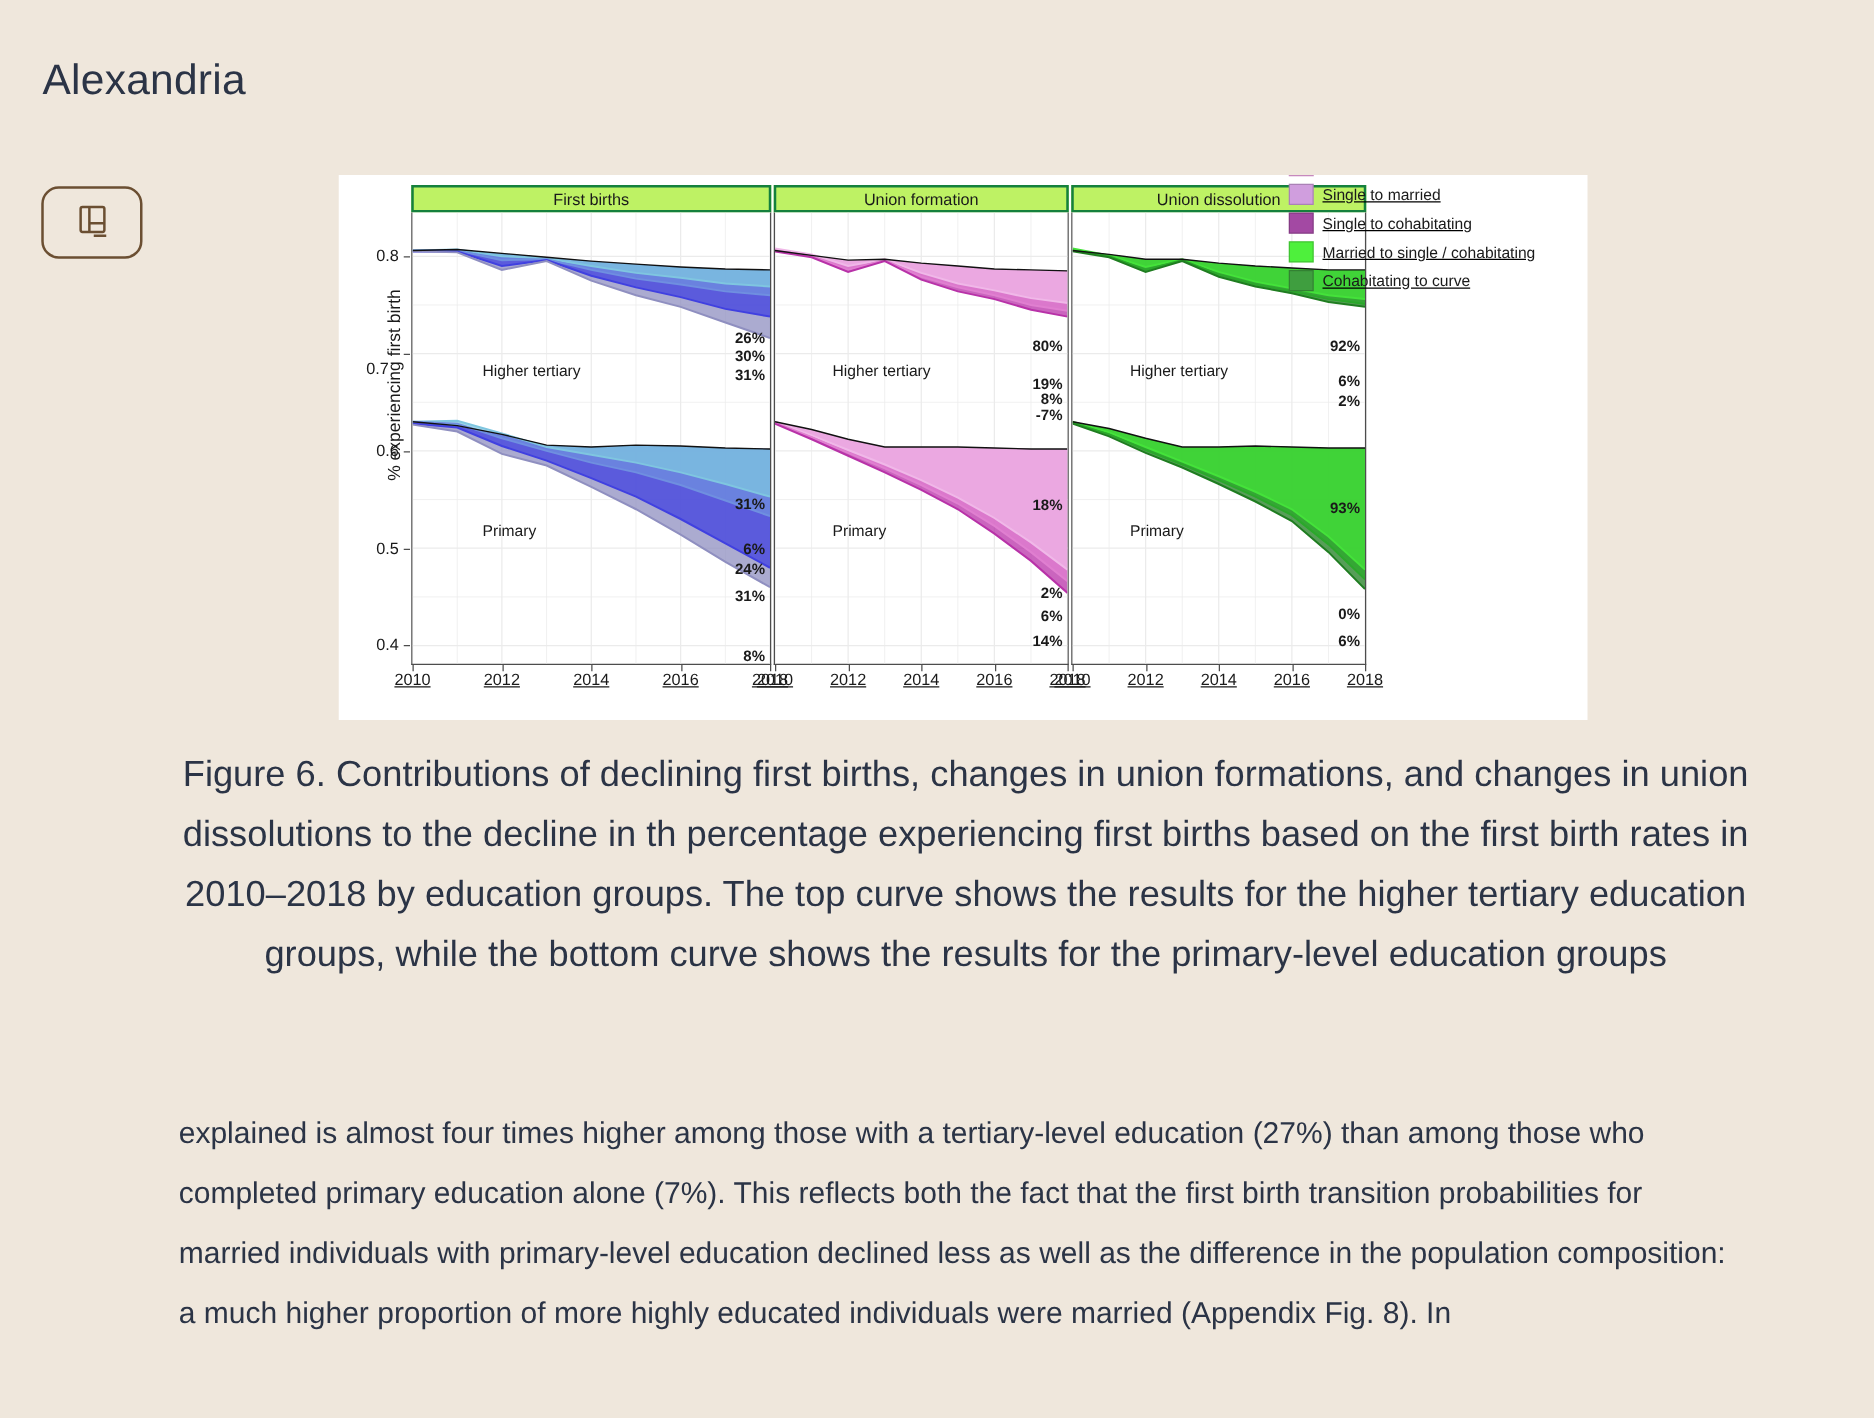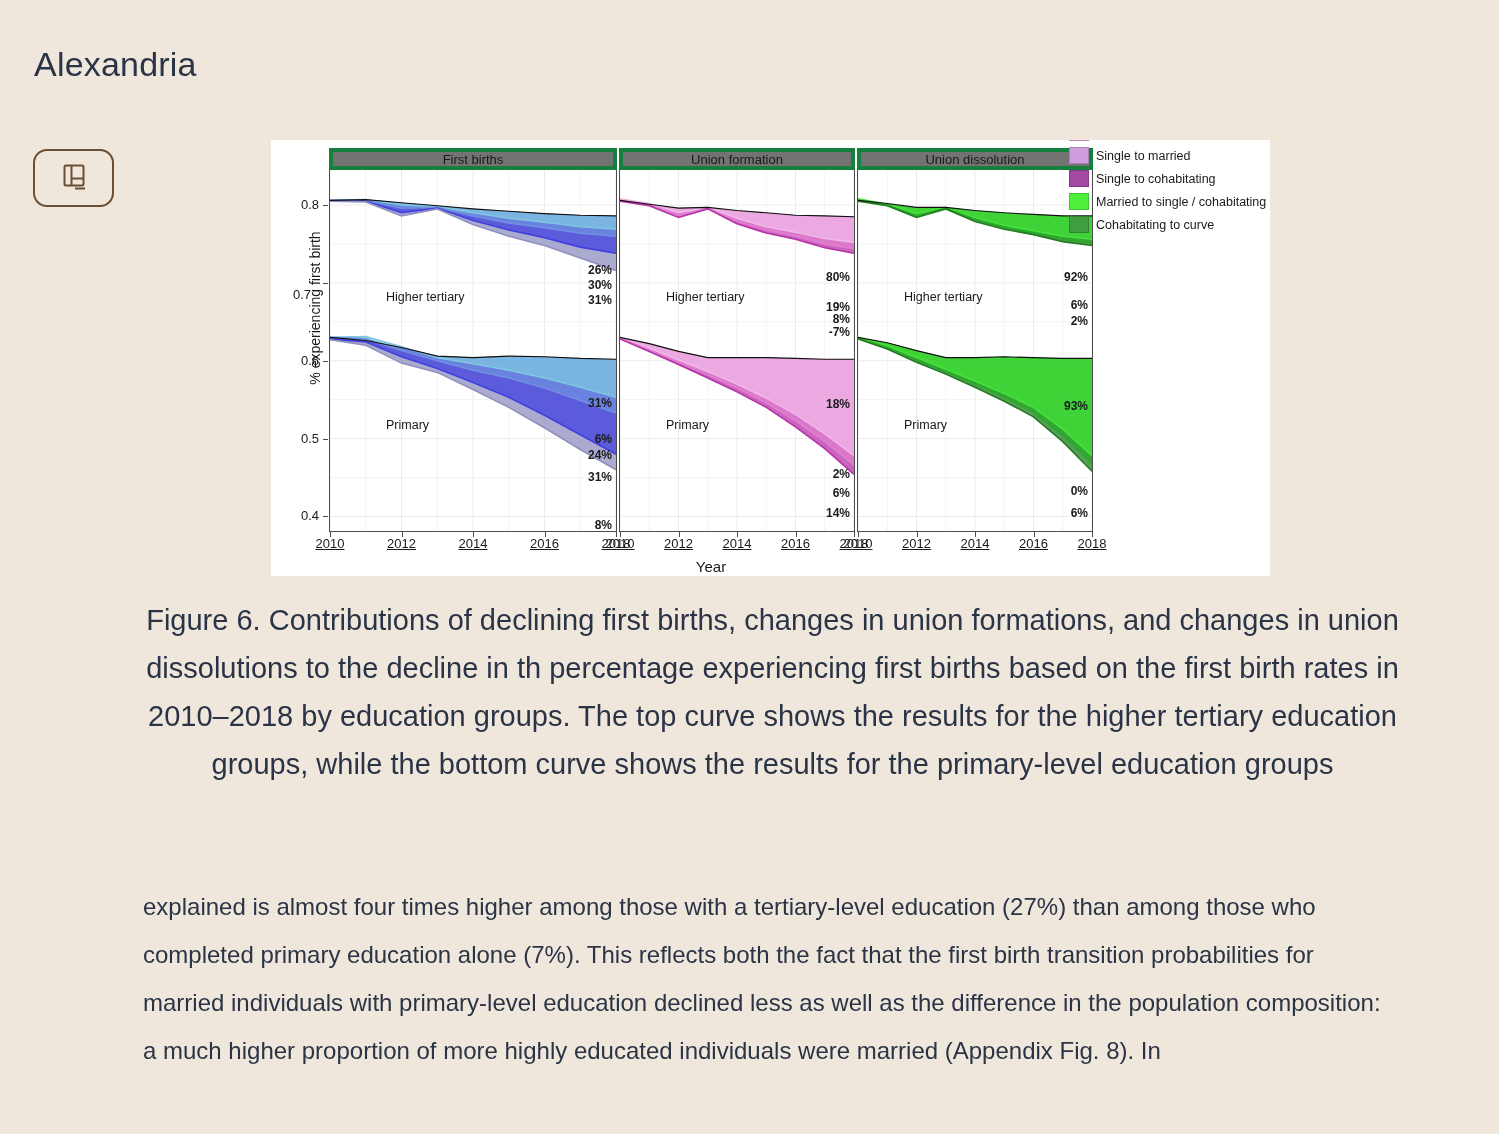--- a/index.html
+++ b/index.html
@@ -131,22 +131,22 @@
     text-align: center;
   }
 
   .facet {
     position: absolute;
     top: 8px;
     height: 384px;
   }
   .facet-strip {
     height: 22px;
-    background: #737373;
-    border: 4px solid #15803d;
+    background: #bef264;
+    border: 2px solid #15803d;
     display: flex; align-items: center; justify-content: center;
     font-size: 13px;
     color: #1a1a1a;
   }
   .facet-panel {
     position: relative;
     height: 362px;
     background: #ffffff;
     border: 1px solid #4d4d4d;
     border-top: none;
@@ -164,22 +164,23 @@
     position: absolute;
     font-size: 12px;
     color: #1a1a1a;
     font-weight: 600;
     white-space: nowrap;
   }
 
   
   .legend {
     position: absolute;
-    left: 798px; top: -8px;
+    left: 760px; top: -8px;
     width: 200px;
+    text-decoration: underline;
   }
   .legend-item {
     display: flex;
     align-items: center;
     height: 23px;
     gap: 7px;
   }
   .legend-swatch {
     width: 20px; height: 17px;
     border: 1px solid rgba(0,0,0,.18);
@@ -422,21 +423,20 @@
         <div style="position: absolute; width: 1px; height: 5px; background: rgb(77, 77, 77); left: 587px; top: 392px;"></div>
         <div class="x-tick" style="left: 622.5px; top: 396px;">2012</div>
         <div style="position: absolute; width: 1px; height: 5px; background: rgb(77, 77, 77); left: 645.5px; top: 392px;"></div>
         <div class="x-tick" style="left: 681px; top: 396px;">2014</div>
         <div style="position: absolute; width: 1px; height: 5px; background: rgb(77, 77, 77); left: 704px; top: 392px;"></div>
         <div class="x-tick" style="left: 739.5px; top: 396px;">2016</div>
         <div style="position: absolute; width: 1px; height: 5px; background: rgb(77, 77, 77); left: 762.5px; top: 392px;"></div>
         <div class="x-tick" style="left: 798px; top: 396px;">2018</div>
         <div style="position: absolute; width: 1px; height: 5px; background: rgb(77, 77, 77); left: 821px; top: 392px;"></div>
       </div>
-    <div class="x-axis-title" style="left:58px; width:764px; top:418px;">Year</div>
 
     <div class="legend" id="legend">
         <div class="legend-item" style="margin-top: -11px; height: 23px;">
           <span class="legend-swatch" style="background: rgb(242, 168, 232);"></span>
         </div>
         <div class="legend-item">
           <span class="legend-swatch" style="background: rgb(208, 158, 222);"></span>
           <span class="legend-text">Single to married</span>
         </div>
         <div class="legend-item">

